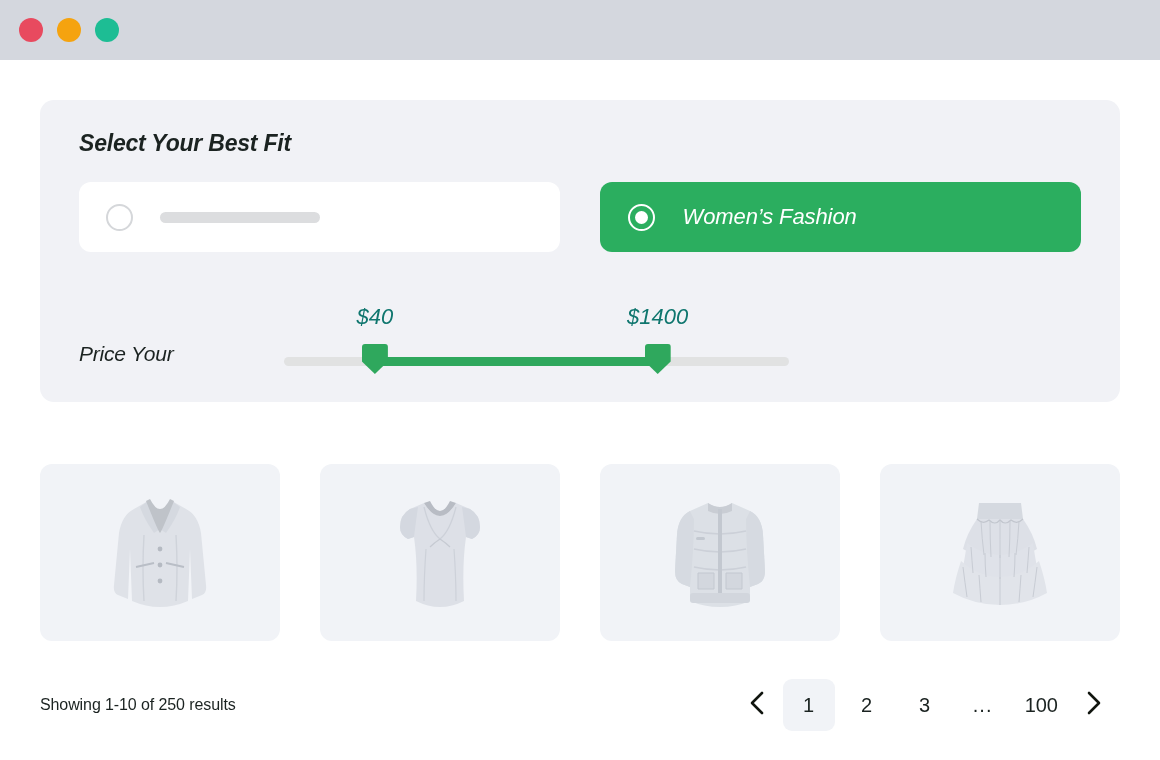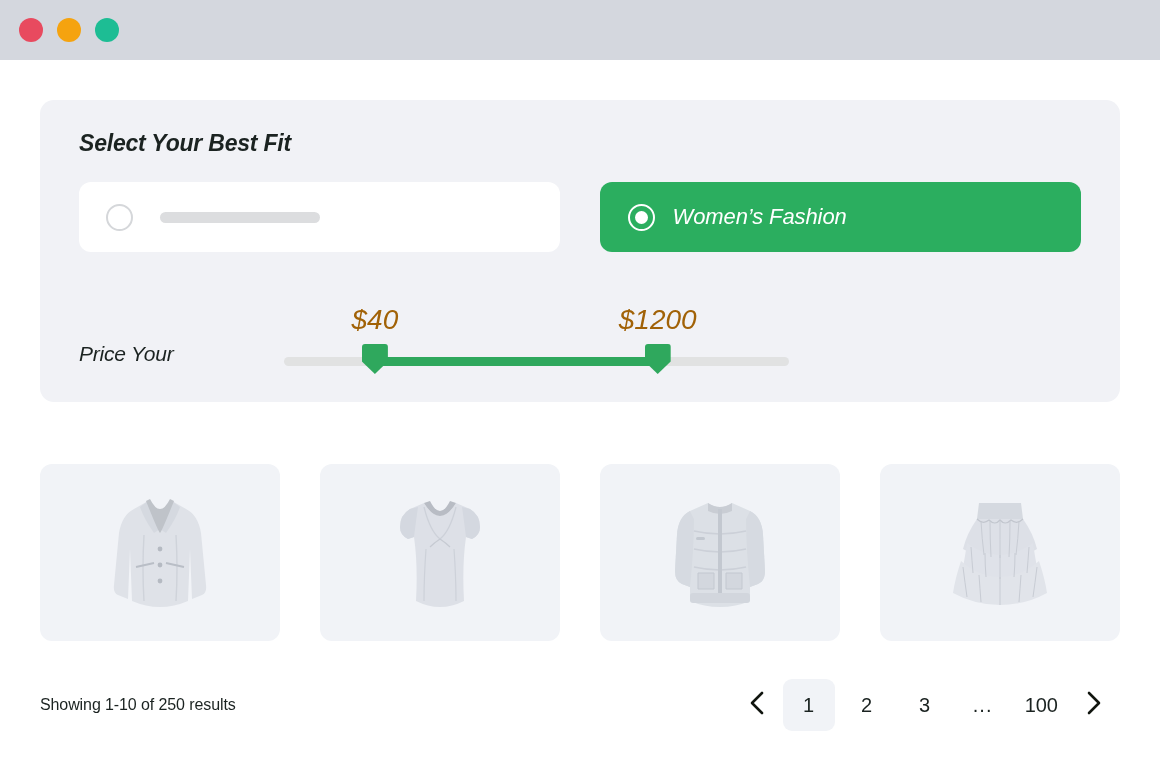--- a/index.html
+++ b/index.html
@@ -62,21 +62,21 @@
     border-radius: 12px;
     display: flex;
     align-items: center;
     padding-left: 27px;
     gap: 27px;
   }
   .option.unselected { background: #ffffff; }
   .option.selected {
     background: #2bae5f;
     padding-left: 28px;
-    gap: 18px;
+    gap: 28px;
   }
 
   .radio-outer {
     width: 27px; height: 27px;
     border-radius: 50%;
     border: 2px solid #d5d7da;
     flex: none;
   }
   .option.selected .radio-outer {
     border-color: #ffffff;
@@ -124,22 +124,22 @@
   }
   .slider-values {
     position: absolute;
     top: 0;
     left: 0;
     right: 0;
     height: 30px;
   }
   .price-val {
     position: absolute;
-    font-size: 28px;
-    color: #a16207;
+    font-size: 22px;
+    color: #0f766e;
     transform: translateX(-50%);
     white-space: nowrap;
   }
   .track {
     position: absolute;
     top: 53px;
     left: 0;
     width: 505px;
     height: 9px;
     border-radius: 5px;
@@ -243,21 +243,21 @@
       </div>
 
     </div>
 
     <div class="price-row">
       <div class="price-label">Price Your</div>
 
       <div class="slider-wrap">
         <div class="slider-values">
           <div class="price-val" id="minval" style="left: 90.9px;">$40</div>
-          <div class="price-val" id="maxval" style="left: 373.7px;">$1200</div>
+          <div class="price-val" id="maxval" style="left: 373.7px;">$1400</div>
         </div>
         <div class="track"></div>
         <div class="track-fill" id="trackfill" style="left: 90.9px; width: 282.8px;"></div>
         <div class="handle" id="minhandle" style="left: 90.9px;"></div>
         <div class="handle" id="maxhandle" style="left: 373.7px;"></div>
       </div>
     </div>
   </div>
 
   <div class="product-grid">

